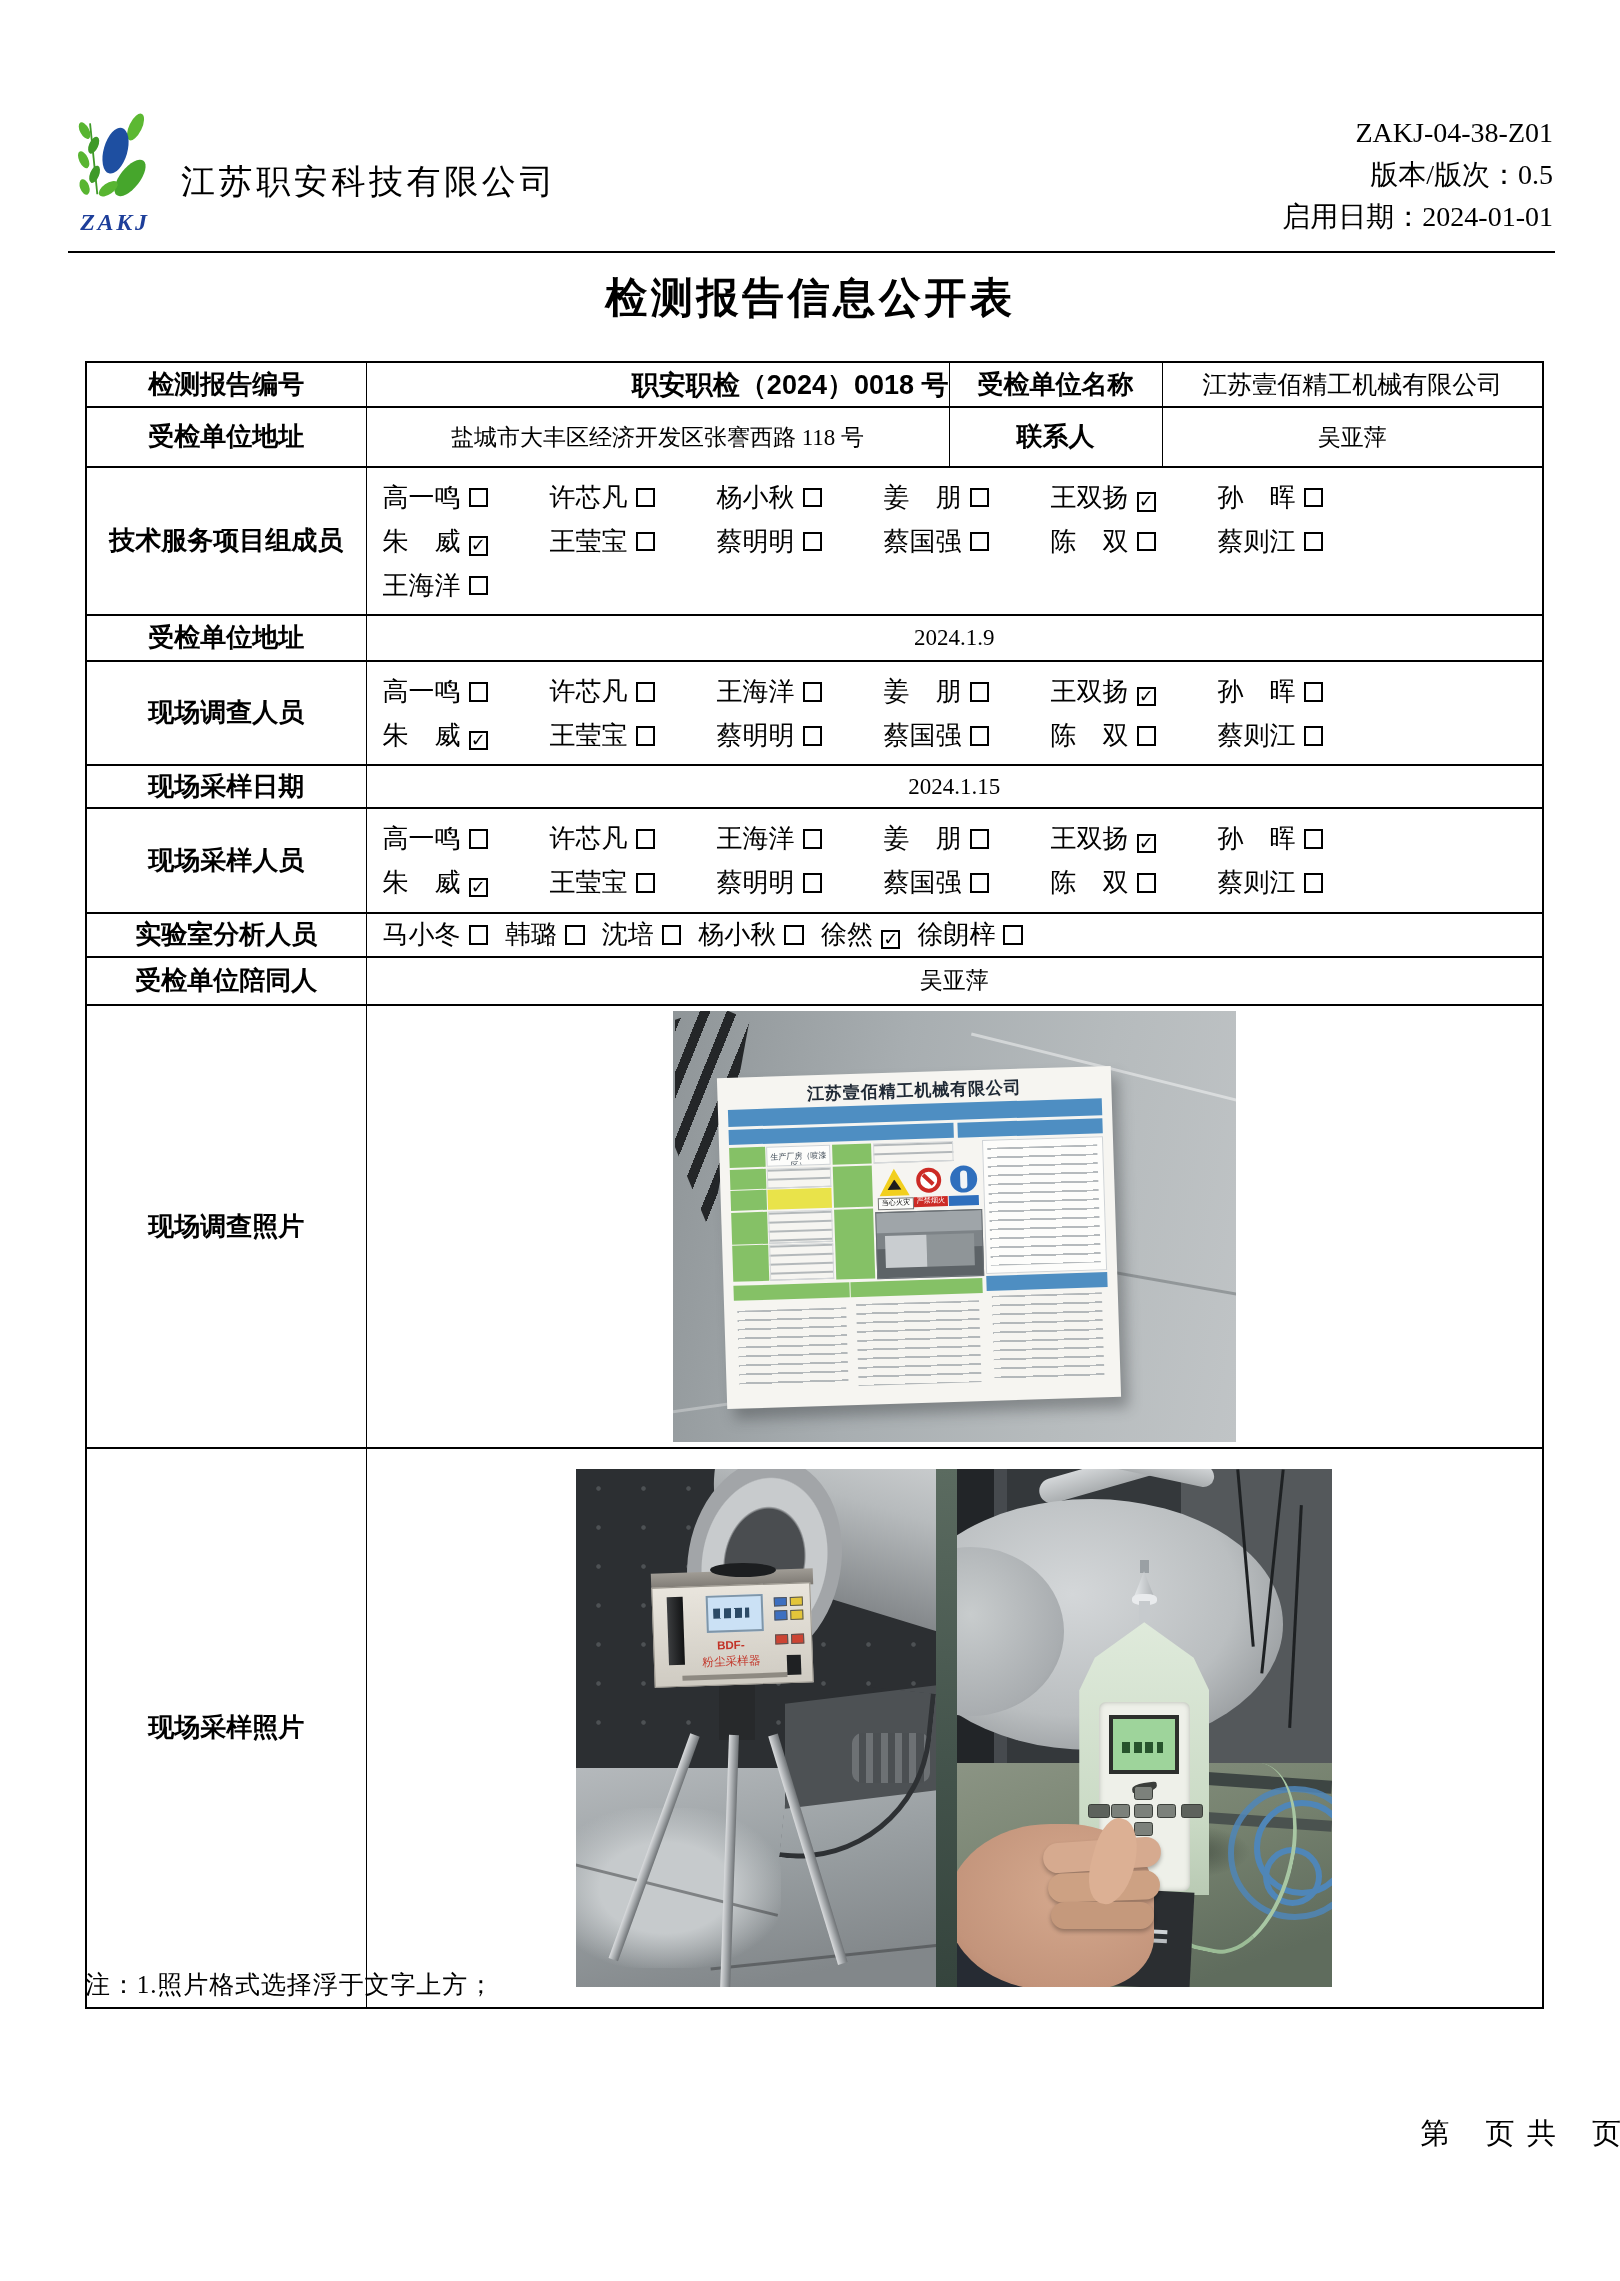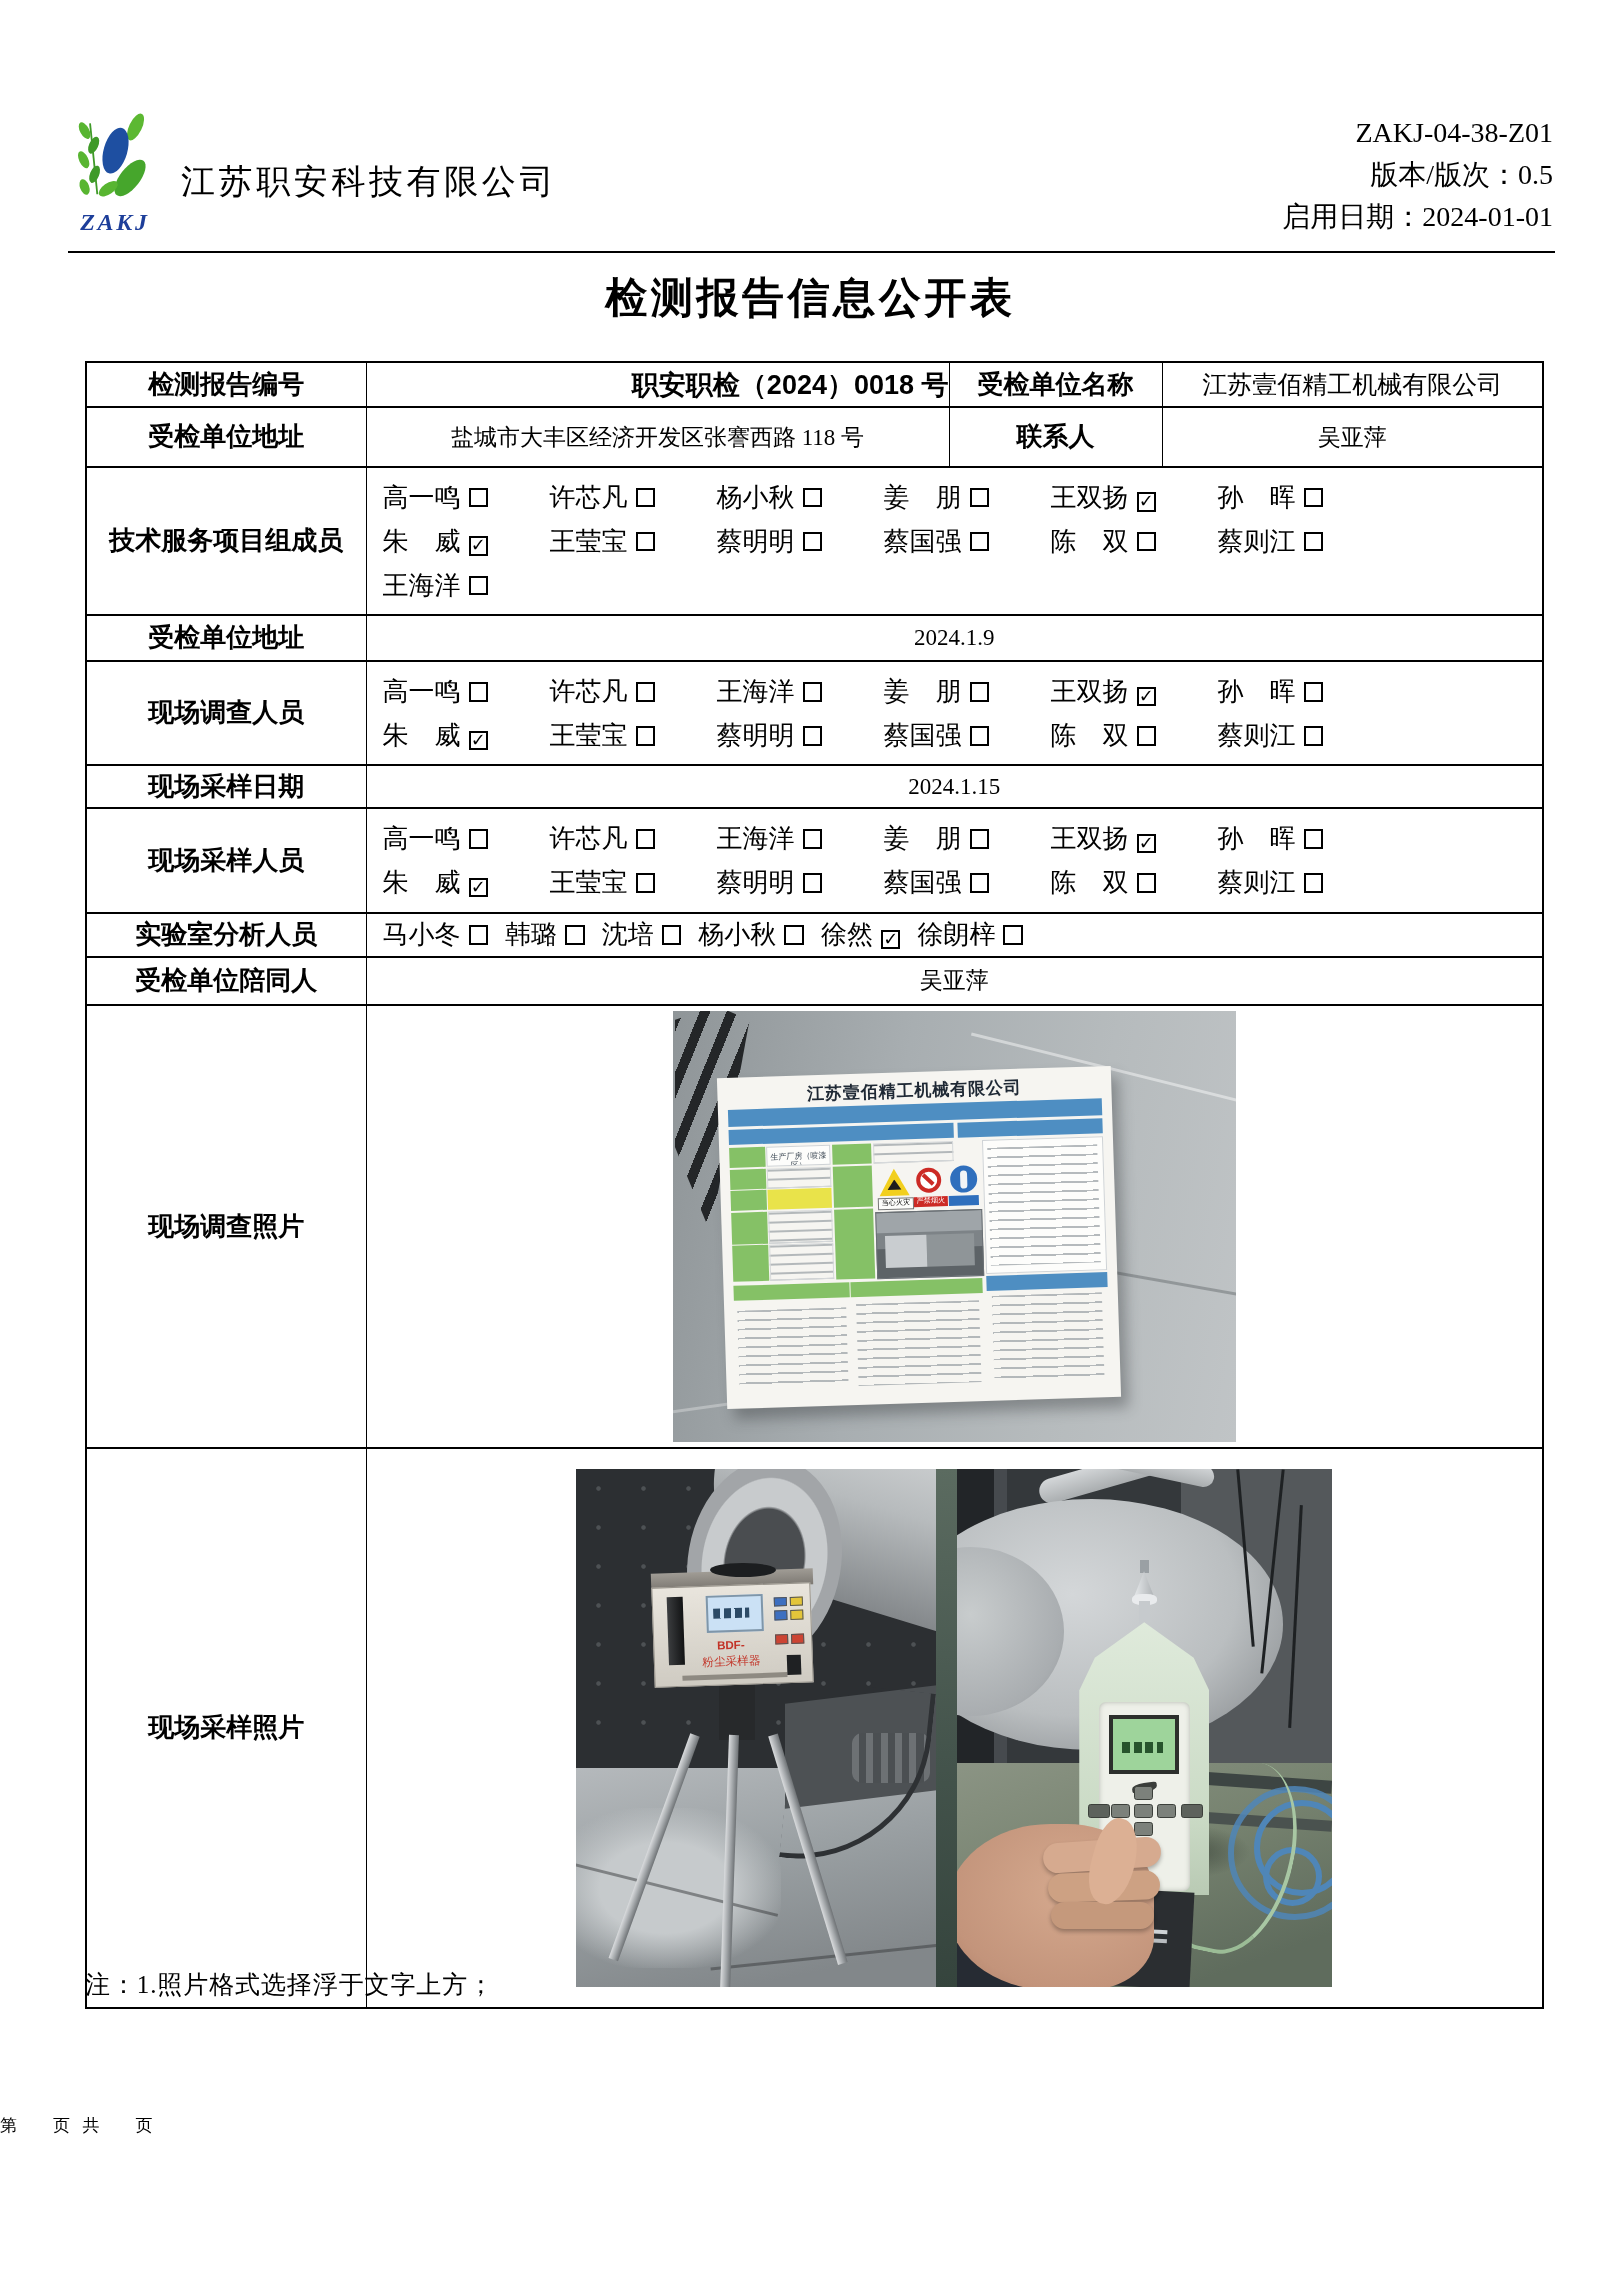--- a/index.html
+++ b/index.html
@@ -170,21 +170,21 @@
   .p3-sleeve{position:absolute;left:-21.4px;top:415px;width:139px;height:116px;background:#262b33;
              border-radius:40% 60% 8% 8%;transform:rotate(-8deg);}
   .p3-palm{position:absolute;left:-10.7px;top:355px;width:207px;height:166px;border-radius:50% 42% 32% 50%;
            background:radial-gradient(ellipse at 60% 40%,#d5a98e,#c3947b 70%,#a97b64);}
   .finger{position:absolute;border-radius:16px;box-shadow:0 2.7px 4.5px rgba(0,0,0,.28);}
   .p3-thumb{position:absolute;left:135px;top:349px;width:43px;height:87px;background:#dcb094;
             border-radius:42% 58% 50% 50%;transform:rotate(16deg);}
 
   
   .note{position:absolute;left:85px;top:1968px;font-size:25px;letter-spacing:0.9px;}
-  .pagefoot{position:absolute;left:0;right:0;top:2114px;text-align:left;font-size:17px;}
+  .pagefoot{position:absolute;left:0;right:0;top:2114px;text-align:right;font-size:29px;}
   .pagefoot span{display:inline-block;}
   .gap-s{margin:0 12.5px 0 36px;}
   .gap-m{margin:0 0 0 36px;}
 </style>
 </head>
 <body>
 
 <div class="page">
 
   <div class="logo">

